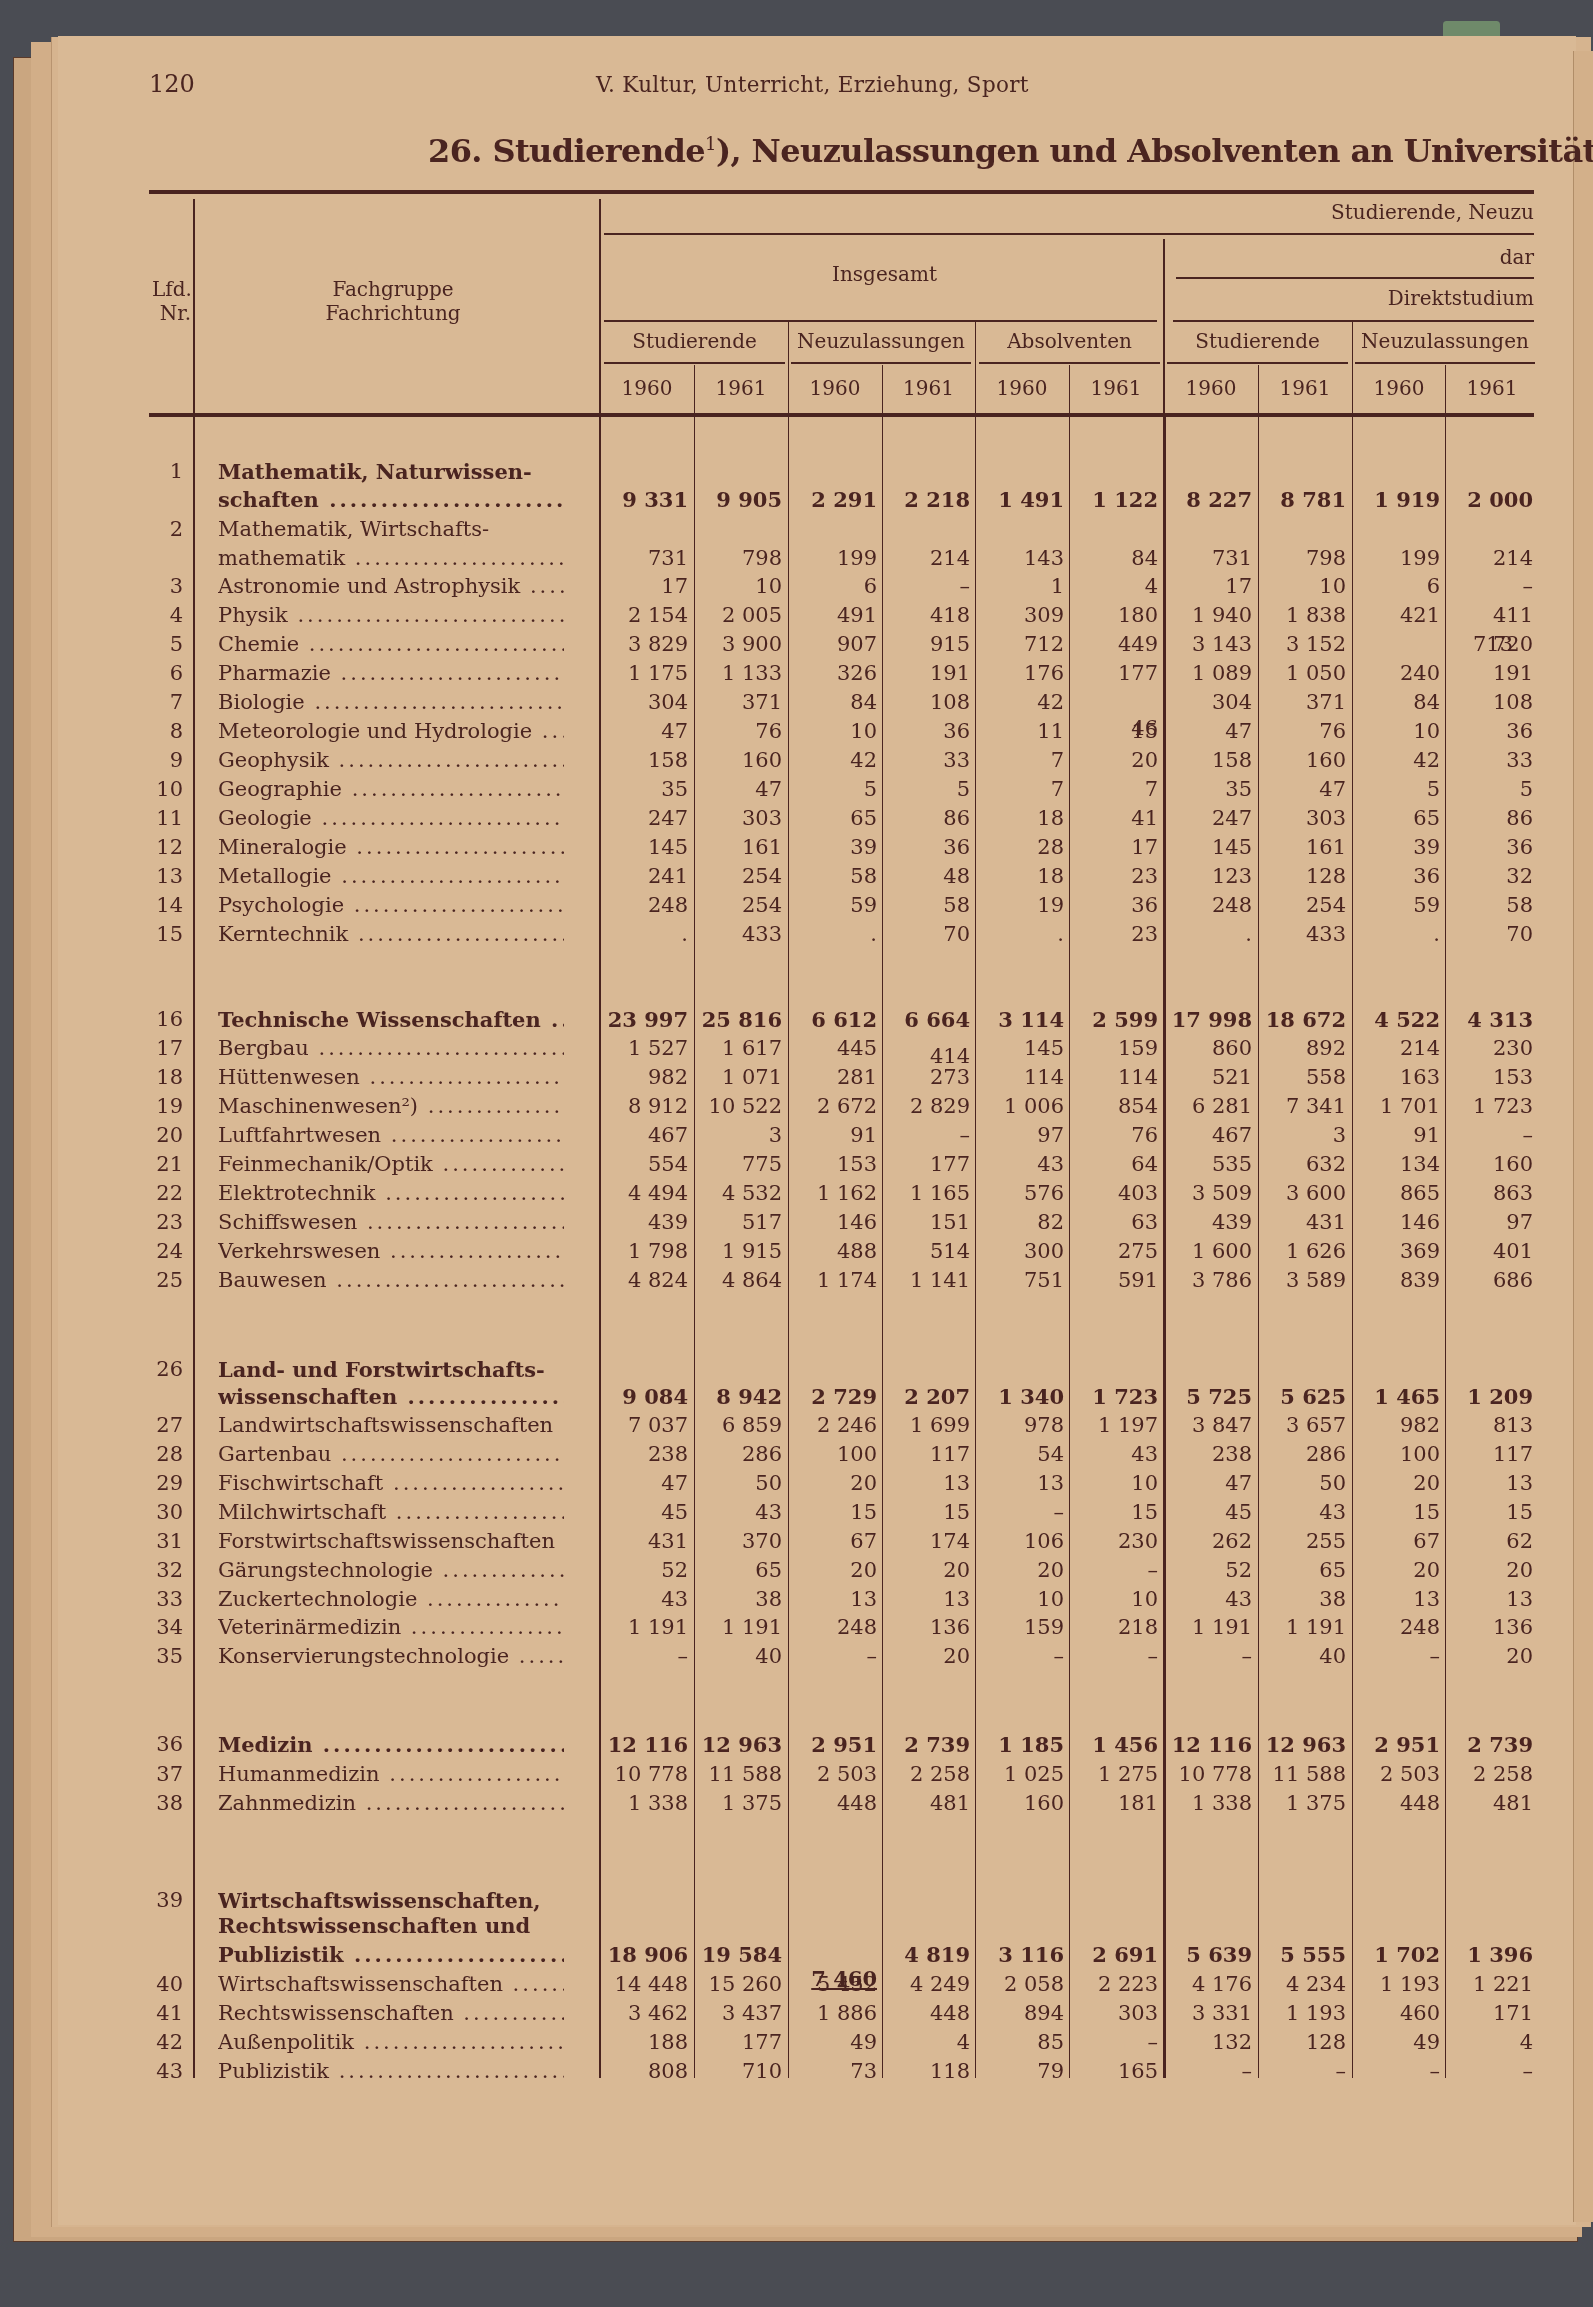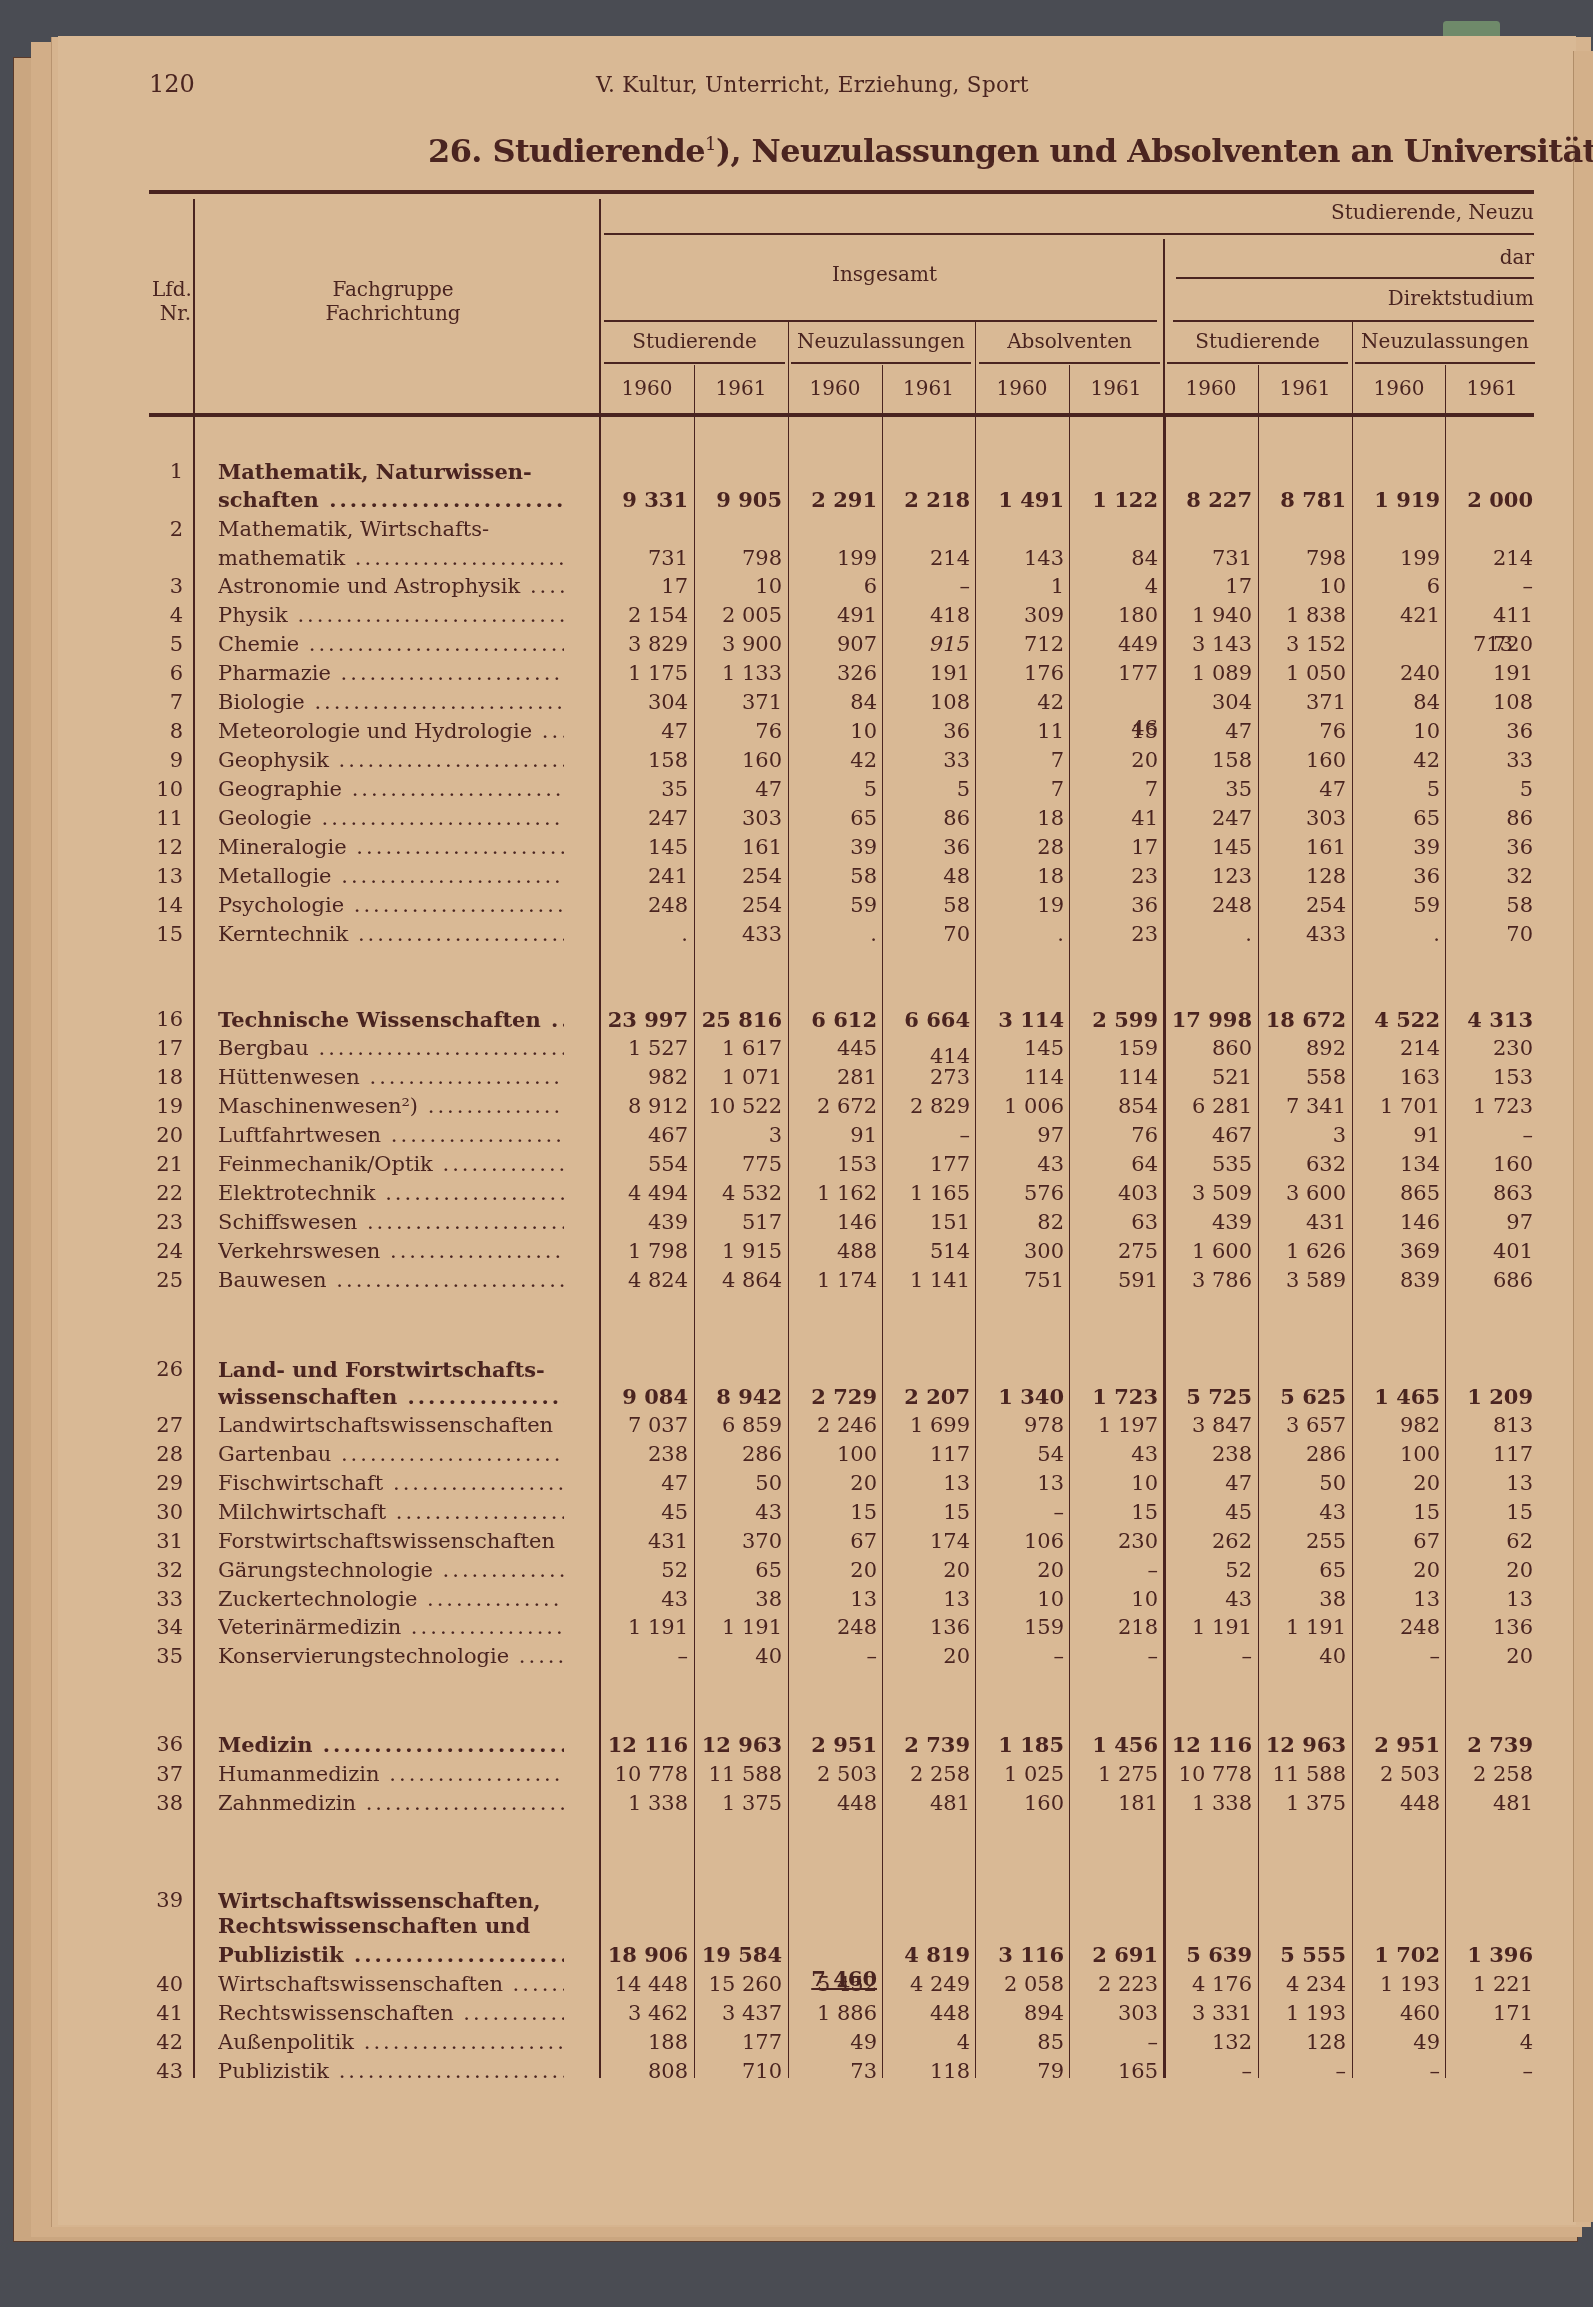--- a/index.html
+++ b/index.html
@@ -165,21 +165,21 @@
       <div class="cell" style="left: 1262px; top: 603px;">1 838</div>
       <div class="cell" style="left: 1356px; top: 603px;">421</div>
       <div class="cell" style="left: 1449px; top: 603px;">411</div>
     </div>
     <div>
       <div class="lfd" style="top: 632px;">5</div>
       <div class="label" style="top: 632px;"><span>Chemie</span><span class="dots"> ............................................................</span></div>
       <div class="cell" style="left: 604px; top: 632px;">3 829</div>
       <div class="cell" style="left: 698px; top: 632px;">3 900</div>
       <div class="cell" style="left: 793px; top: 632px;">907</div>
-      <div class="cell" style="left: 886px; top: 632px; font-style: italic;">915</div>
+      <div class="cell" style="left: 886px; top: 632px;">915</div>
       <div class="cell" style="left: 980px; top: 632px;">712</div>
       <div class="cell" style="left: 1074px; top: 632px;">449</div>
       <div class="cell" style="left: 1168px; top: 632px;">3 143</div>
       <div class="cell" style="left: 1262px; top: 632px;">3 152</div>
       <div class="cell" style="left: 1429px; top: 632px;">713</div>
       <div class="cell" style="left: 1449px; top: 632px;">720</div>
     </div>
     <div>
       <div class="lfd" style="top: 661px;">6</div>
       <div class="label" style="top: 661px;"><span>Pharmazie</span><span class="dots"> ............................................................</span></div>

